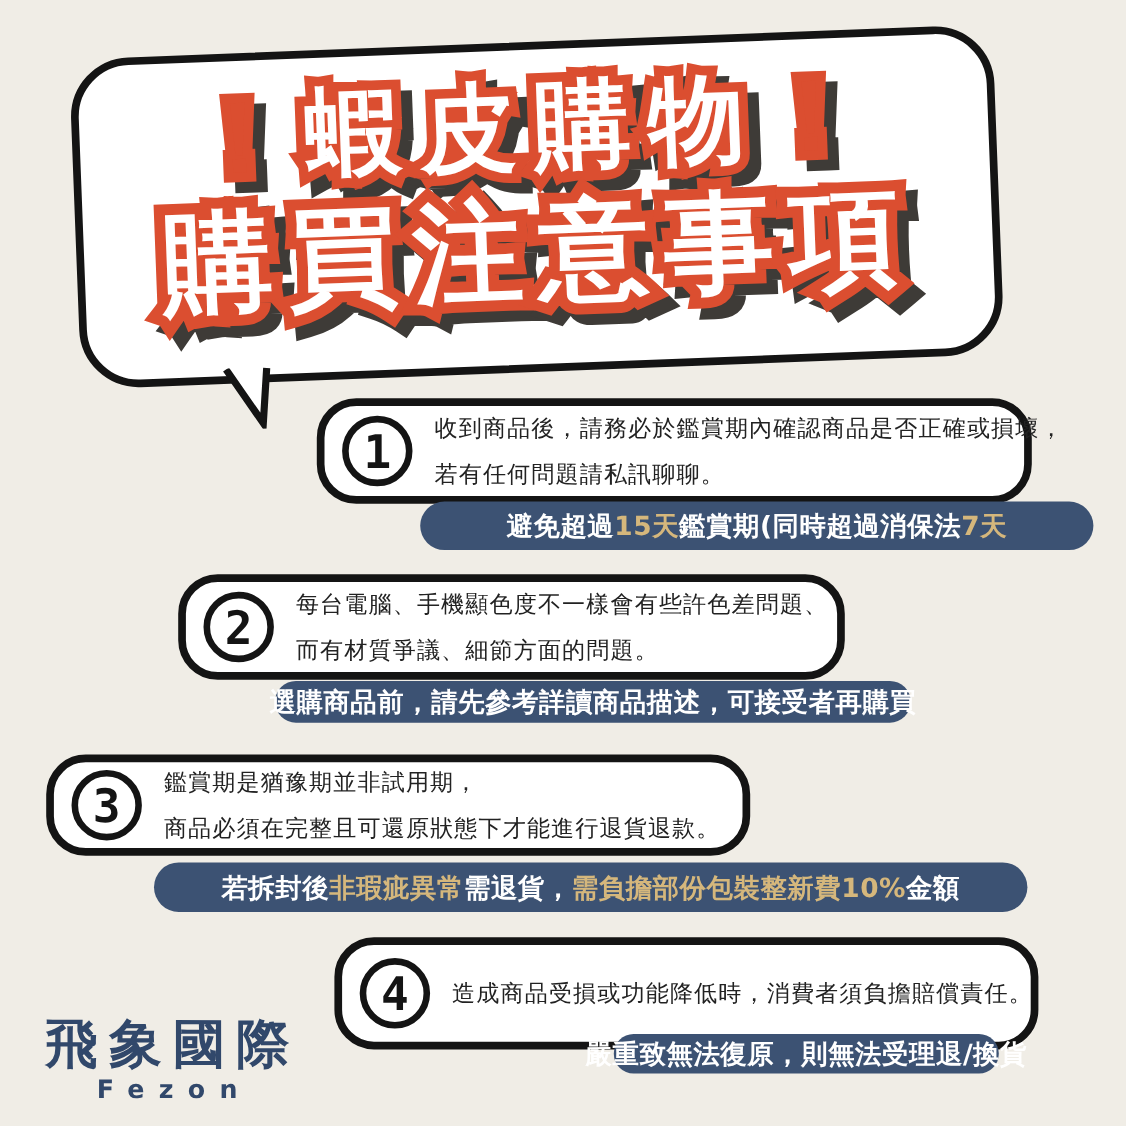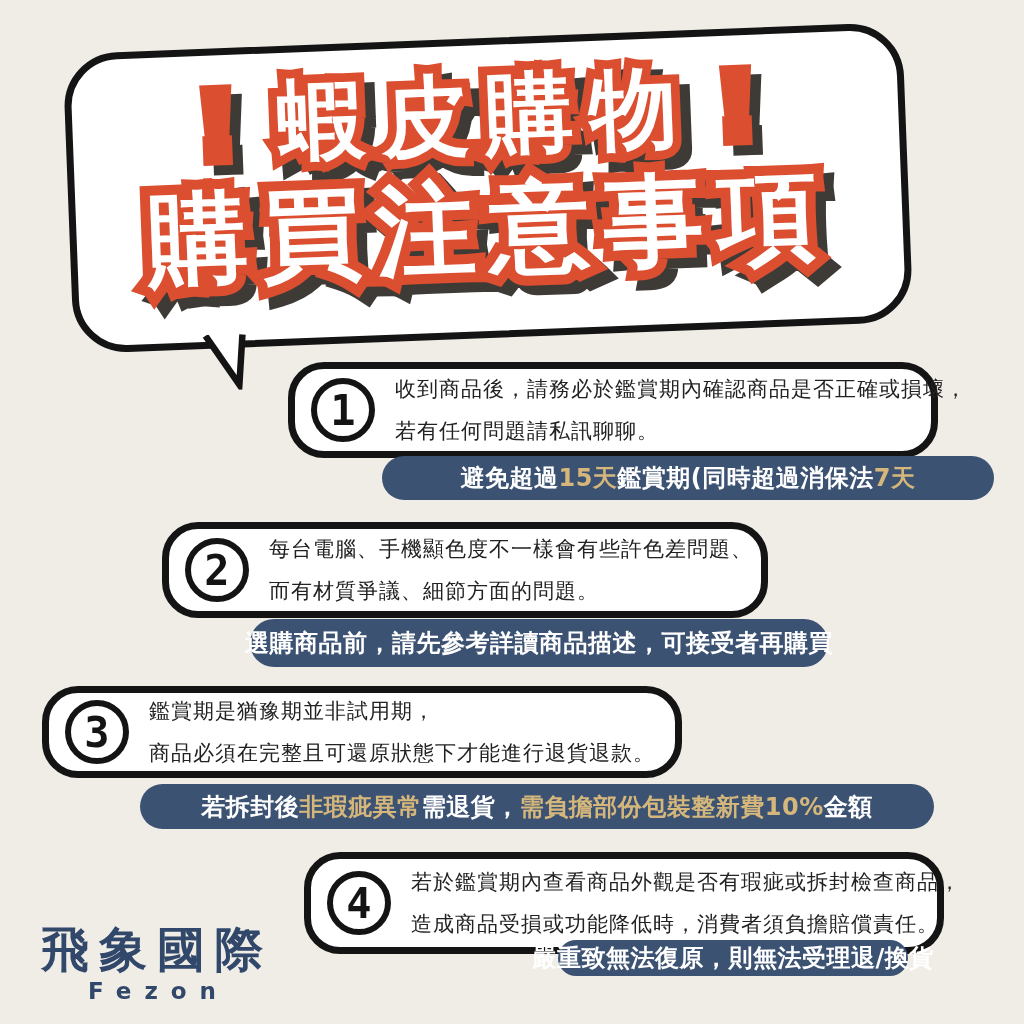--- a/index.html
+++ b/index.html
@@ -54,21 +54,21 @@
   .card4{left:304px;top:852px;width:640px;height:102px;}
   
   .pill{
     position:absolute;background:var(--navy);border-radius:28px;
     display:flex;align-items:center;justify-content:center;
     font-size:24px;font-weight:700;color:#fff;letter-spacing:0.5px;
     white-space:nowrap;z-index:5;
   }
   .pill .hl{color:var(--gold);}
   .pill1{left:382px;top:456px;width:612px;height:44px;}
-  .pill2{left:250px;top:619px;width:578px;height:48px;}
+  .pill2{left:250px;top:619px;width:578px;height:38px;}
   .pill3{left:140px;top:784px;width:794px;height:45px;}
   .pill4{left:558px;top:940px;width:350px;height:36px;border-radius:30px;}
   
   .logo{position:absolute;left:32px;top:922px;width:240px;text-align:center;z-index:2;}
   .logo-zh{
     font-size:48px;font-weight:900;letter-spacing:10px;margin-right:-10px;
     color:var(--logo);line-height:1.15;
   }
   .logo-en{
     font-size:23px;font-weight:700;letter-spacing:13px;margin-right:-13px;
@@ -131,21 +131,20 @@
     <span class="hl">非瑕疵異常</span>
     <span>需退貨，</span>
     <span class="hl">需負擔部份包裝整新費</span>
     <span class="hl">10%</span>
     <span>金額</span>
   </div>
 
 <section class="card card4">
   <div class="num">4</div>
   <div class="lines">
-    <div class="ln">若於鑑賞期內查看商品外觀是否有瑕疵或拆封檢查商品，</div>
     <div class="ln">造成商品受損或功能降低時，消費者須負擔賠償責任。</div>
   </div>
 </section>
 <div class="pill pill4">
     <span>嚴重致無法復原，則無法受理退/換貨</span>
   </div>
 
 <div class="logo">
   <div class="logo-zh">飛象國際</div>
   <div class="logo-en">Fezon</div>

